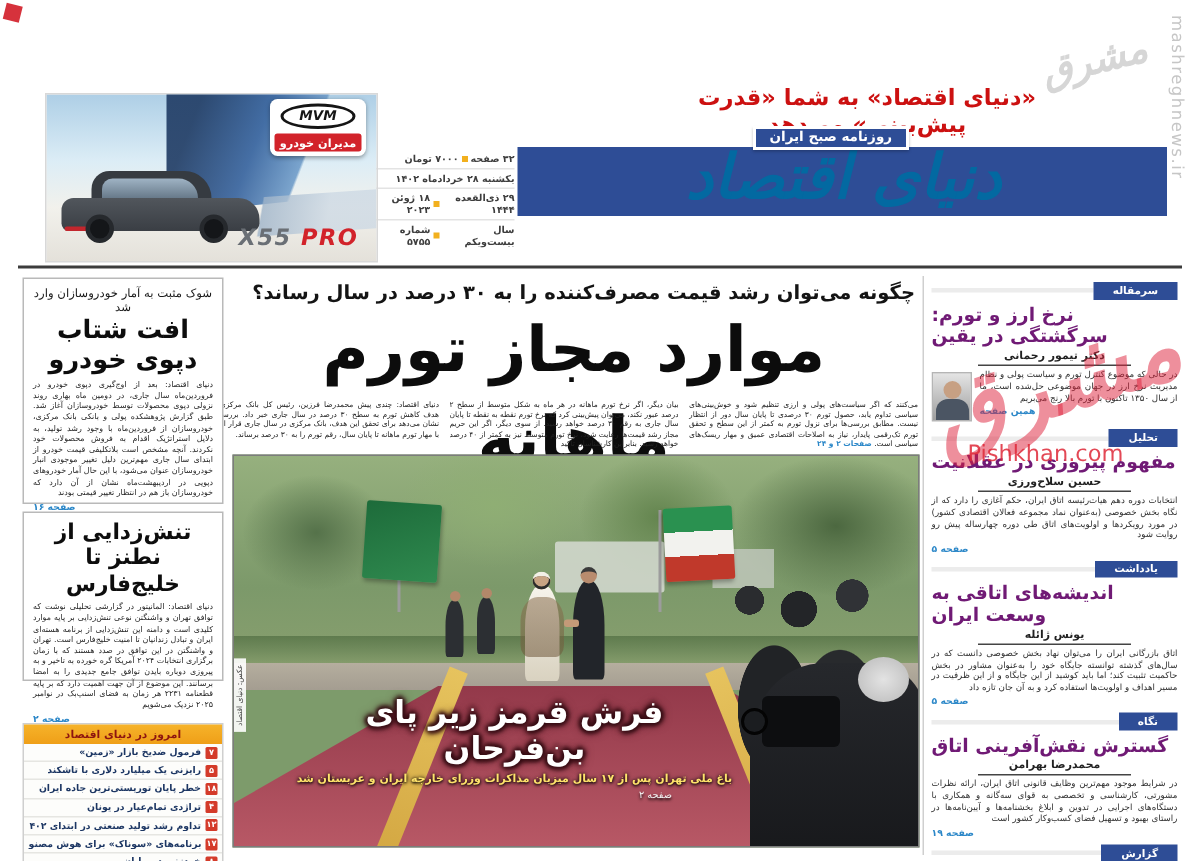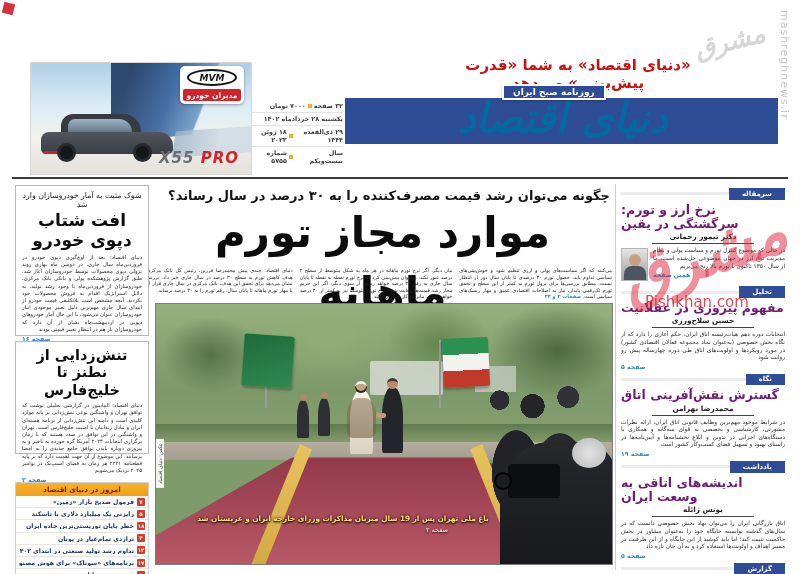--- a/index.html
+++ b/index.html
@@ -220,21 +220,22 @@
         <div class="head"></div>
       </div>
     <div class="handshake"></div>
     <div class="crowd"></div>
     <div class="cam-man"></div>
     <div class="cam-hair"></div>
     <div class="camera">
         <div class="lens"></div>
       </div>
     <div class="cap">
-      <div class="cap-sub">باغ ملی تهران پس از 19 سال میزبان مذاکرات وزرای خارجه ایران و عربستان شد</div>
+      <div class="cap-title">فرش قرمز زیر پای بن‌فرحان</div>
+      <div class="cap-sub">باغ ملی تهران پس از ۱۷ سال میزبان مذاکرات وزرای خارجه ایران و عربستان شد</div>
       <div class="cap-page">صفحه ۲</div>
     </div>
     <div class="credit">عکس: دنیای اقتصاد</div>
   </div>
 
   <div class="lbox lbox1">
     <div class="l-kicker">شوک مثبت به آمار خودروسازان وارد شد</div>
     <div class="l-title">افت شتاب دپوی خودرو</div>
     <div class="l-body">دنیای اقتصاد: بعد از اوج‌گیری دپوی خودرو در فروردین‌ماه سال جاری، در دومین ماه بهاری روند نزولی دپوی محصولات توسط خودروسازان آغاز شد. طبق گزارش پژوهشکده پولی و بانکی بانک مرکزی، خودروسازان از فروردین‌ماه با وجود رشد تولید، به دلایل استراتژیک اقدام به فروش محصولات خود نکردند. آنچه مشخص است بلاتکلیفی قیمت خودرو از ابتدای سال جاری مهم‌ترین دلیل تغییر موجودی انبار خودروسازان عنوان می‌شود، با این حال آمار خودروهای دپویی در اردیبهشت‌ماه نشان از آن دارد که خودروسازان باز هم در انتظار تغییر قیمتی بودند</div>
     <div class="l-link">صفحه ۱۶</div>
@@ -307,44 +308,44 @@
       <div class="r-title">مفهوم پیروزی در عقلانیت</div>
       <div class="r-author">حسین سلاح‌ورزی</div>
       <div class="author-rule"></div>
       <div class="r-body">انتخابات دوره دهم هیات‌رئیسه اتاق ایران، حکم آغازی را دارد که از نگاه بخش خصوصی (به‌عنوان نماد مجموعه فعالان اقتصادی کشور) در مورد رویکردها و اولویت‌های اتاق طی دوره چهارساله پیش رو روایت شود</div>
       <div class="r-link">صفحه ۵</div>
     </div>
 
     <div>
       <div class="tag">
           <div class="tag-line"></div>
+          <div class="tag-box">یادداشت</div>
+        </div>
+      <div class="r-title">اندیشه‌های اتاقی به وسعت ایران</div>
+      <div class="r-author">یونس ژائله</div>
+      <div class="author-rule"></div>
+      <div class="r-body">اتاق بازرگانی ایران را می‌توان نهاد بخش خصوصی دانست که در سال‌های گذشته توانسته جایگاه خود را به‌عنوان مشاور در بخش حاکمیت تثبیت کند؛ اما باید کوشید از این جایگاه و از این ظرفیت در مسیر اهداف و اولویت‌ها استفاده کرد و به آن جان تازه داد</div>
+      <div class="r-link">صفحه ۵</div>
+    </div>
+
+    <div>
+      <div class="tag">
+          <div class="tag-line"></div>
           <div class="tag-box">نگاه</div>
         </div>
       <div class="r-title">گسترش نقش‌آفرینی اتاق</div>
       <div class="r-author">محمدرضا بهرامن</div>
       <div class="author-rule"></div>
       <div class="r-body">در شرایط موجود مهم‌ترین وظایف قانونی اتاق ایران، ارائه نظرات مشورتی، کارشناسی و تخصصی به قوای سه‌گانه و همکاری با دستگاه‌های اجرایی در تدوین و ابلاغ بخشنامه‌ها و آیین‌نامه‌ها در راستای بهبود و تسهیل فضای کسب‌وکار کشور است</div>
       <div class="r-link">صفحه ۱۹</div>
     </div>
 
     <div>
       <div class="tag">
           <div class="tag-line"></div>
-          <div class="tag-box">یادداشت</div>
-        </div>
-      <div class="r-title">اندیشه‌های اتاقی به وسعت ایران</div>
-      <div class="r-author">یونس ژائله</div>
-      <div class="author-rule"></div>
-      <div class="r-body">اتاق بازرگانی ایران را می‌توان نهاد بخش خصوصی دانست که در سال‌های گذشته توانسته جایگاه خود را به‌عنوان مشاور در بخش حاکمیت تثبیت کند؛ اما باید کوشید از این جایگاه و از این ظرفیت در مسیر اهداف و اولویت‌ها استفاده کرد و به آن جان تازه داد</div>
-      <div class="r-link">صفحه ۵</div>
-    </div>
-
-    <div>
-      <div class="tag">
-          <div class="tag-line"></div>
           <div class="tag-box">گزارش</div>
         </div>
 
     </div>
 
   </div>
 
 </div>
 
 </body></html>

